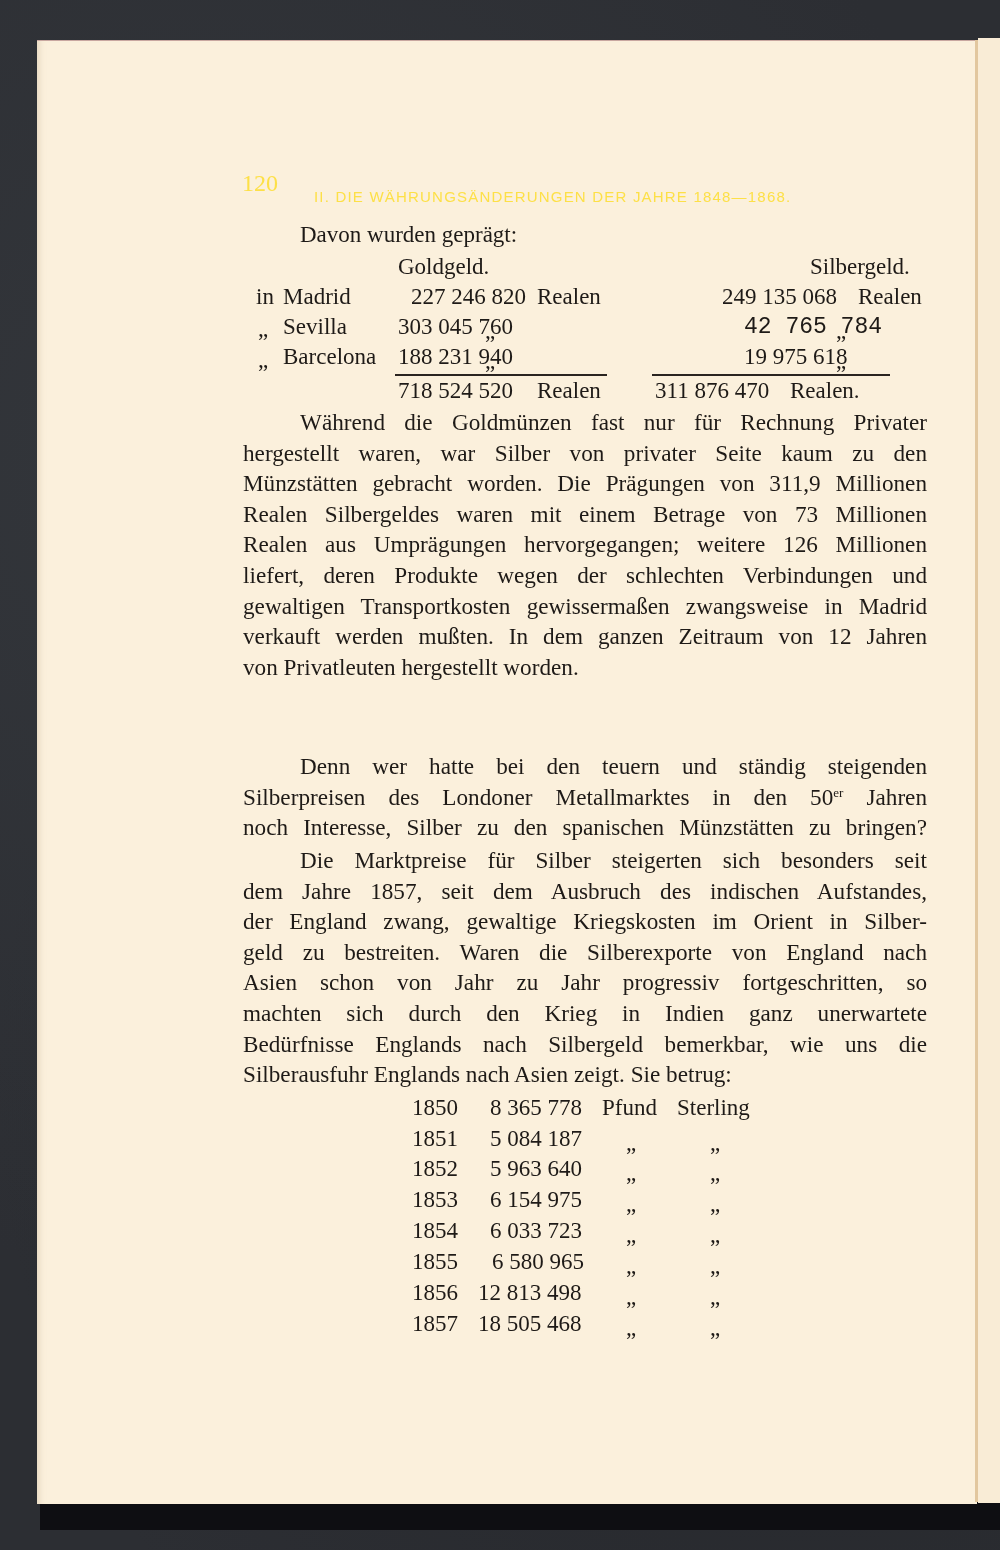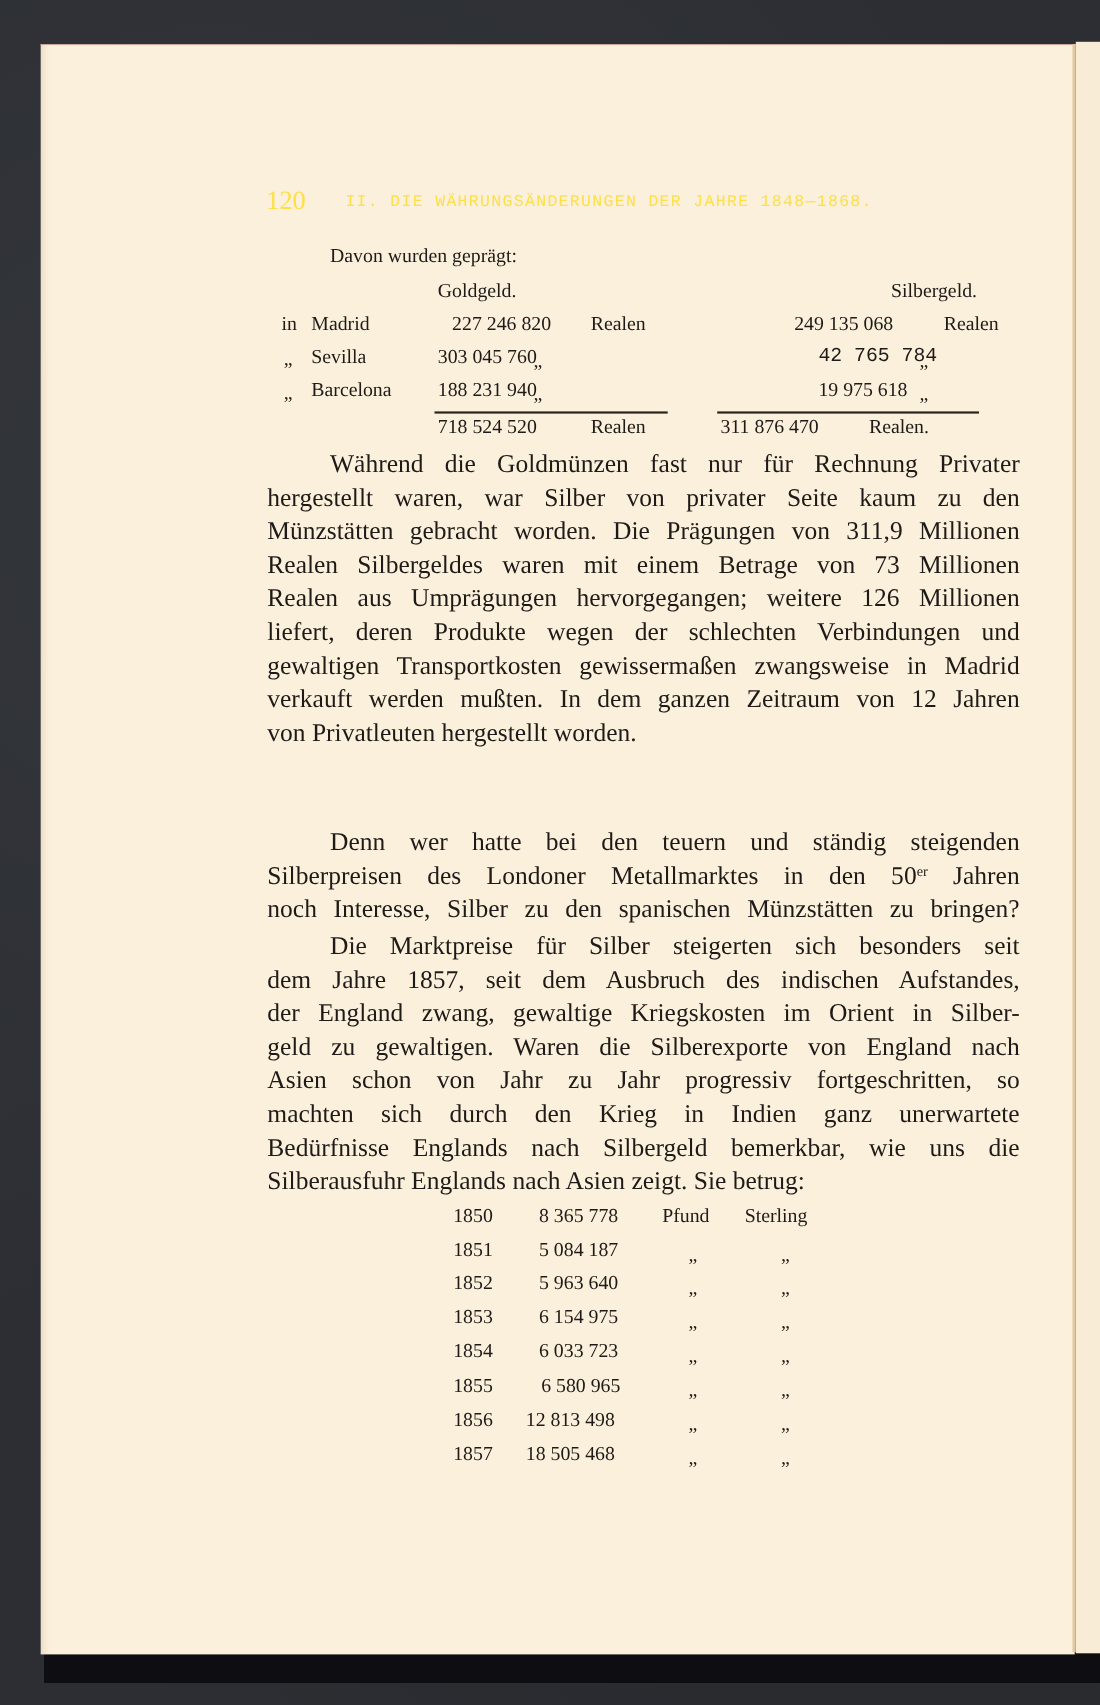--- a/index.html
+++ b/index.html
@@ -32,24 +32,24 @@
   .next-page {
     position: absolute; left: 978px; top: 38px; width: 22px; height: 1465px;
     background: #f9ecd6;
   }
   .header {
     position: absolute; left: 242px; top: 170px; width: 690px; height: 30px;
     color: #fde047;
   }
   .header .pnum { position: absolute; left: 0; top: 0; font-size: 24px; font-family: "Liberation Serif", serif; }
   .header .running {
-    position: absolute; left: 72px; top: 5px; font-size: 15px; letter-spacing: 1.2px;
-    font-family: Liberation Mono, monospace;
+    position: absolute; left: 72px; top: 18px; font-size: 15px; letter-spacing: 1.2px;
+    font-family: Liberation Sans, sans-serif;
   }
-  .cell { position: absolute; white-space: nowrap; font-size: 18px; color: #1e1a17;
+  .cell { position: absolute; white-space: nowrap; font-size: 23px; color: #1e1a17;
           font-family: "Liberation Serif", serif; }
   .ruleline { position: absolute; height: 2px; background: #2a2420; }
   .para {
     position: absolute; left: 243px; width: 684px;
     font-family: "Liberation Serif", serif; font-size: 23.2px; line-height: 30.6px;
     color: #1e1a17; text-align: justify;
   }
   .para .line { display: block; text-align: justify; text-align-last: justify; white-space: nowrap; height: 30.6px; }
   .para .line.last { text-align-last: left; }
   .para .line.indent { padding-left: 57px; }
@@ -120,21 +120,21 @@
 <div class="para" style="top:751px;">
   <span class="line indent">Denn wer hatte bei den teuern und ständig steigenden</span>
   <span class="line"><span>Silberpreisen des Londoner Metallmarktes in den 50</span><sup>er</sup><span> Jahren</span></span>
   <span class="line">noch Interesse, Silber zu den spanischen Münzstätten zu bringen?</span>
 </div>
 
 <div class="para" style="top:845px;">
   <span class="line indent">Die Marktpreise für Silber steigerten sich besonders seit</span>
   <span class="line">dem Jahre 1857, seit dem Ausbruch des indischen Aufstandes,</span>
   <span class="line">der England zwang, gewaltige Kriegskosten im Orient in Silber-</span>
-  <span class="line">geld zu gewaltigen. Waren die Silberexporte von England nach</span>
+  <span class="line">geld zu bestreiten. Waren die Silberexporte von England nach</span>
   <span class="line">Asien schon von Jahr zu Jahr progressiv fortgeschritten, so</span>
   <span class="line">machten sich durch den Krieg in Indien ganz unerwartete</span>
   <span class="line">Bedürfnisse Englands nach Silbergeld bemerkbar, wie uns die</span>
   <span class="line last">Silberausfuhr Englands nach Asien zeigt. Sie betrug:</span>
 </div>
 
 <div>
   <div class="exp-row" style="top:1095px;">
     <span class="cell" style="left:412px;">1850</span>
     <span class="cell" style="left:490px;">8 365 778</span>

